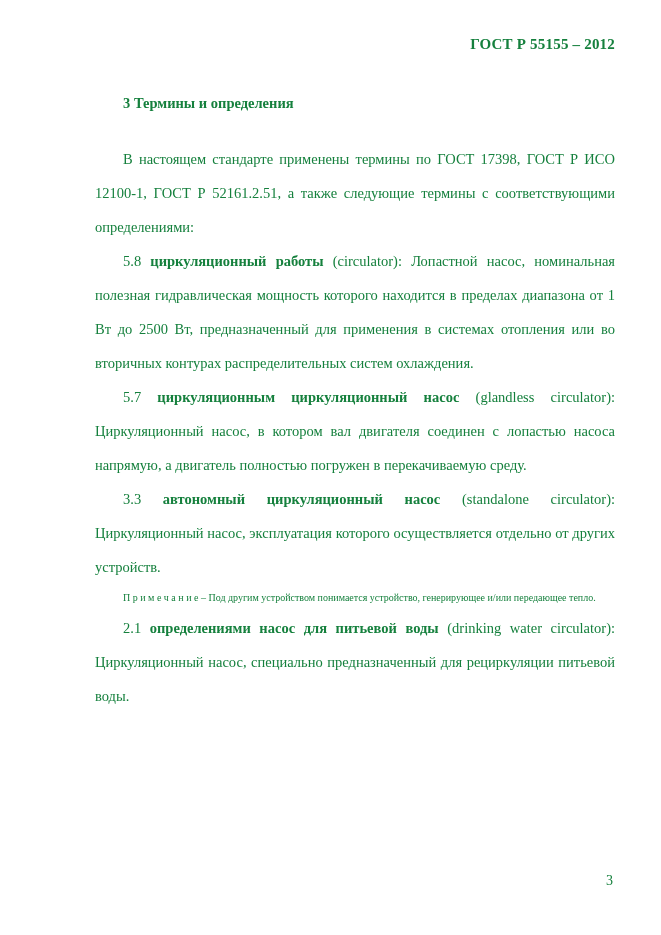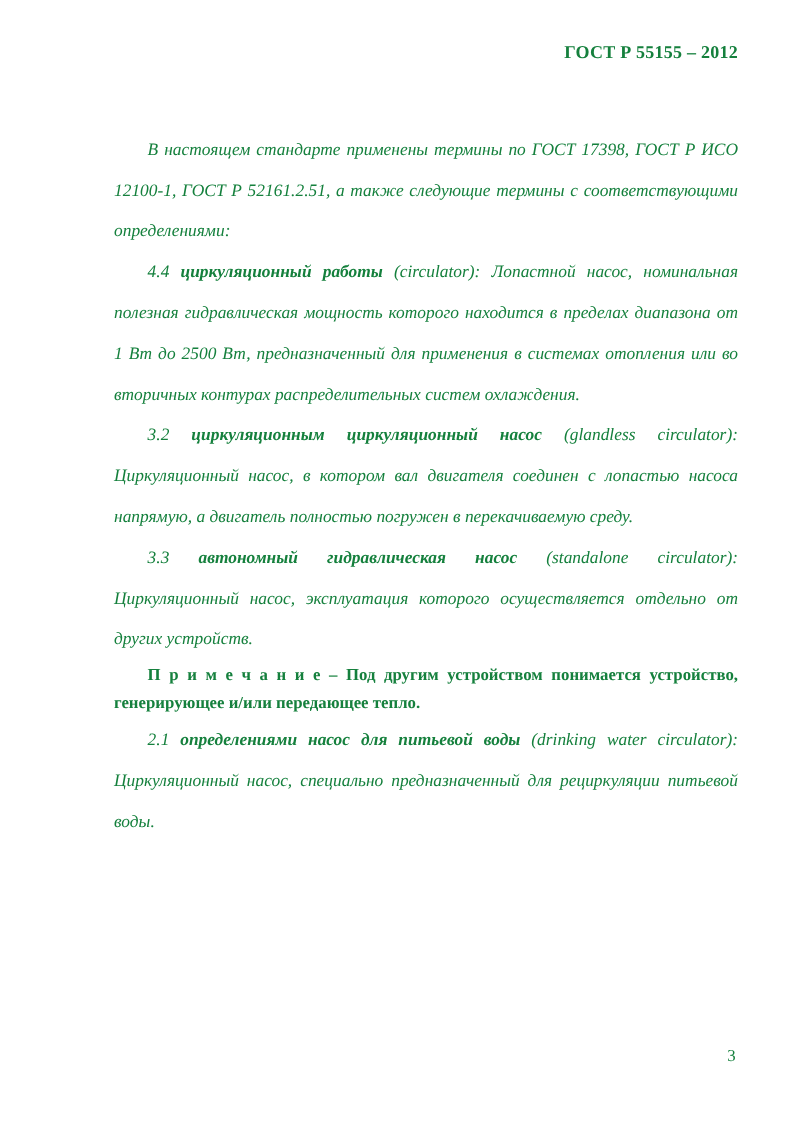--- a/index.html
+++ b/index.html
@@ -40,59 +40,58 @@
   }
   .title-gap {
     height: 22px;
   }
   .para {
     margin: 0;
     font-size: 14.5px;
     line-height: 34px;
     text-align: justify;
     text-indent: 28px;
-    font-style: italic;
   }
   .para b {
     font-weight: bold;
   }
   .note {
     margin: 2px 0;
-    font-size: 14px;
+    font-size: 10px;
     line-height: 23px;
     text-align: justify;
     text-indent: 28px;
-    font-weight: bold;
   }
   .page-number {
     position: absolute;
     bottom: 46px;
     right: 48px;
     font-size: 14px;
   }
 </style>
 </head>
 <body>
 
 <div class="page">
 
   <div class="doc-header">ГОСТ Р 55155 – 2012</div>
 
   <div class="content">
 
+    <div class="section-title">3 Термины и определения</div>
 
     <div class="title-gap"></div>
 
     <p class="para">В настоящем стандарте применены термины по ГОСТ 17398, ГОСТ Р ИСО 12100-1, ГОСТ Р 52161.2.51, а также следующие термины с соответствующими определениями:</p>
 
-    <p class="para"><span>4.4 </span><b>циркуляционный работы</b><span> (circulator): Лопастной насос, номинальная полезная гидравлическая мощность которого находится в пределах диапазона от 1 Вт до 2500 Вт, предназначенный для применения в системах отопления или во вторичных контурах распределительных систем охлаждения.</span></p>
+    <p class="para"><span>5.8 </span><b>циркуляционный работы</b><span> (circulator): Лопастной насос, номинальная полезная гидравлическая мощность которого находится в пределах диапазона от 1 Вт до 2500 Вт, предназначенный для применения в системах отопления или во вторичных контурах распределительных систем охлаждения.</span></p>
 
-    <p class="para"><span>3.2 </span><b>циркуляционным циркуляционный насос</b><span> (glandless circulator): Циркуляционный насос, в котором вал двигателя соединен с лопастью насоса напрямую, а двигатель полностью погружен в перекачиваемую среду.</span></p>
+    <p class="para"><span>5.7 </span><b>циркуляционным циркуляционный насос</b><span> (glandless circulator): Циркуляционный насос, в котором вал двигателя соединен с лопастью насоса напрямую, а двигатель полностью погружен в перекачиваемую среду.</span></p>
 
-    <p class="para"><span>3.3 </span><b>автономный гидравлическая насос</b><span> (standalone circulator): Циркуляционный насос, эксплуатация которого осуществляется отдельно от других устройств.</span></p>
+    <p class="para"><span>3.3 </span><b>автономный циркуляционный насос</b><span> (standalone circulator): Циркуляционный насос, эксплуатация которого осуществляется отдельно от других устройств.</span></p>
 
     <p class="note">П р и м е ч а н и е – Под другим устройством понимается устройство, генерирующее и/или передающее тепло.</p>
 
     <p class="para"><span>2.1 </span><b>определениями насос для питьевой воды</b><span> (drinking water circulator): Циркуляционный насос, специально предназначенный для рециркуляции питьевой воды.</span></p>
 
 
   </div>
 
   <div class="page-number">3</div>
 

